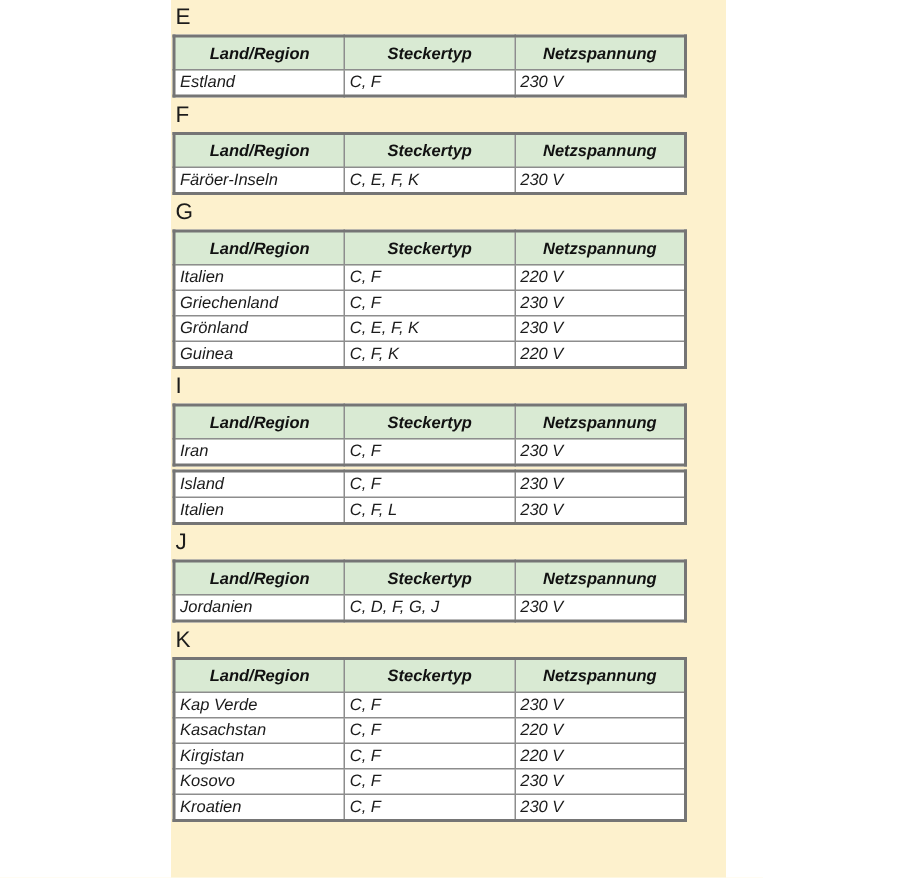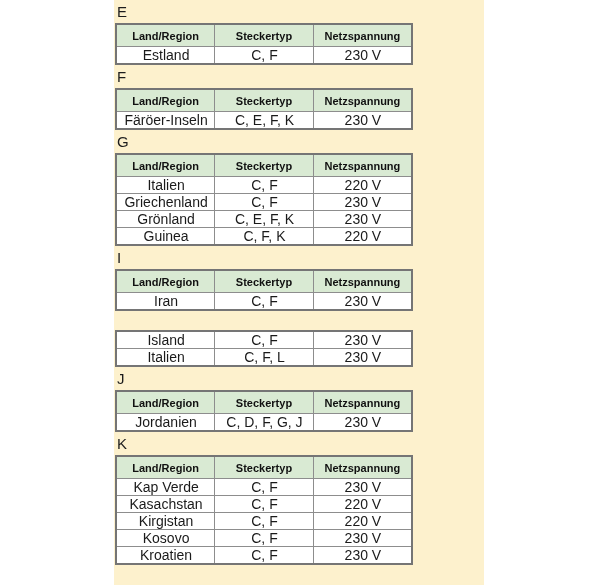--- a/index.html
+++ b/index.html
@@ -23,47 +23,48 @@
   }
   .letter{
     font-size:15px;
     line-height:15px;
     color:#1c1c1c;
     padding:4px 0 4px 3px;
   }
   table.ctable{
     border-collapse:collapse;
     table-layout:fixed;
-    width:298px;
+    width:343px;
     margin-left:1px;
     border:2px solid #757575;
     background:#ffffff;
+    font-style:italic;
   }
   table.ctable + table.ctable{
-    margin-top:19px;
+    margin-top:2px;
   }
   table.ctable th{
     background:#d9ead3;
     border:1px solid #8d8d8d;
     font-size:11px;
     font-weight:bold;
     color:#111111;
     height:21px;
     padding:0;
     text-align:center;
   }
   table.ctable td{
     background:#ffffff;
     border:1px solid #8d8d8d;
-    font-size:14px;
+    font-size:11px;
     color:#1a1a1a;
     height:16px;
     line-height:13px;
     padding:0 2px 0 3px;
-    text-align:center;
+    text-align:left;
     white-space:nowrap;
     overflow:hidden;
   }
 </style>
 </head>
 <body>
 
 <div class="page">
   <div class="content" id="content">
       <section>

